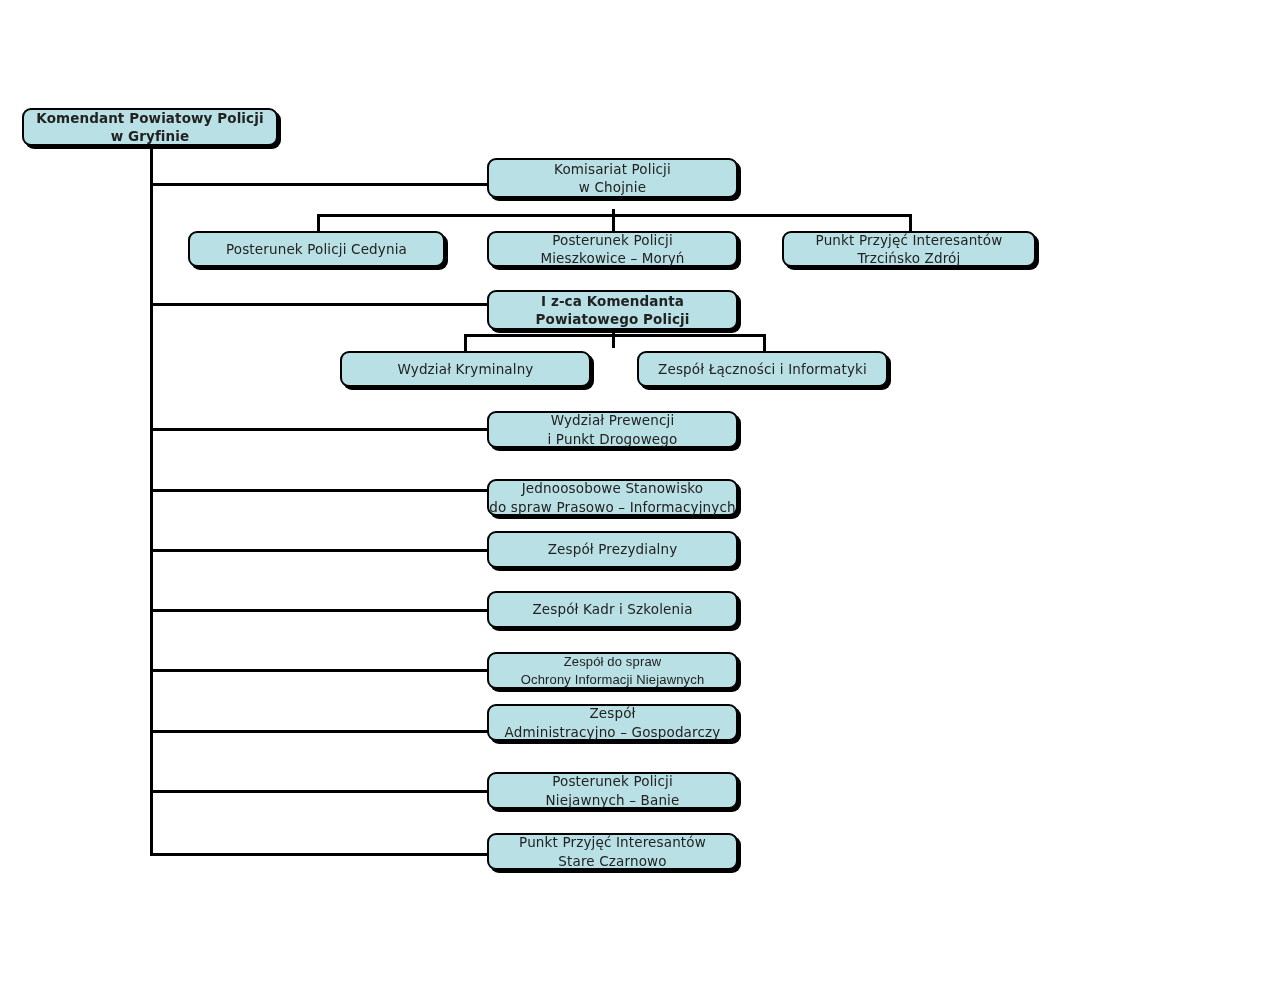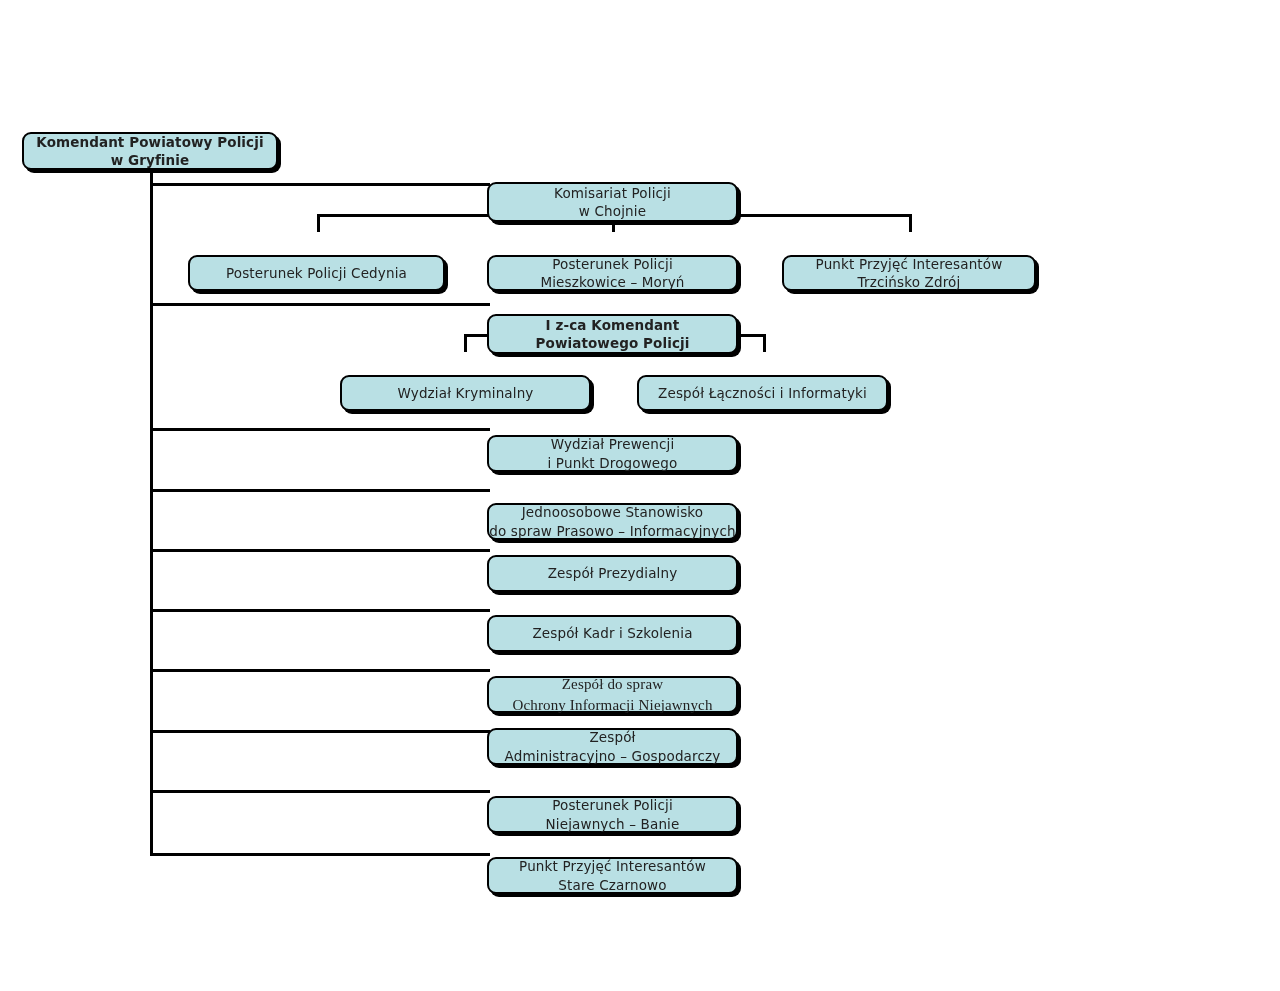--- a/index.html
+++ b/index.html
@@ -29,29 +29,28 @@
     display: flex;
     align-items: center;
     justify-content: center;
     text-align: center;
     color: #222222;
     font-size: 13.5px;
     line-height: 1.35;
     letter-spacing: 0.15px;
     z-index: 3;
     white-space: nowrap;
-    margin-top: 24px;
   }
   .node.bold {
     font-weight: bold;
     letter-spacing: 0.1px;
   }
   .node.serif {
-    font-family: Liberation Serif, serif;
-    font-size: 15px;
+    font-family: Liberation Sans, sans-serif;
+    font-size: 13px;
   }
   .node .lbl {
     display: block;
     width: 100%;
   }
   .conn {
     position: absolute;
     background: #000000;
     z-index: 1;
   }
@@ -118,21 +117,21 @@
 
   <div class="node" style="left:782px; top:231px; width:254px; height:36px;">
     <span class="lbl">
       <span>Punkt Przyjęć Interesantów</span><br>
       <span>Trzcińsko Zdrój</span>
     </span>
   </div>
 
   <div class="node bold" style="left:487px; top:290px; width:251px; height:40px;">
     <span class="lbl">
-      <span>I z-ca Komendant</span><br>
+      <span>I z-ca Komendanta</span><br>
       <span>Powiatowego Policji</span>
     </span>
   </div>
 
   <div class="node" style="left:340px; top:351px; width:251px; height:36px;">
     <span class="lbl">Wydział Kryminalny</span>
   </div>
 
   <div class="node" style="left:637px; top:351px; width:251px; height:36px;">
     <span class="lbl">Zespół Łączności i Informatyki</span>

